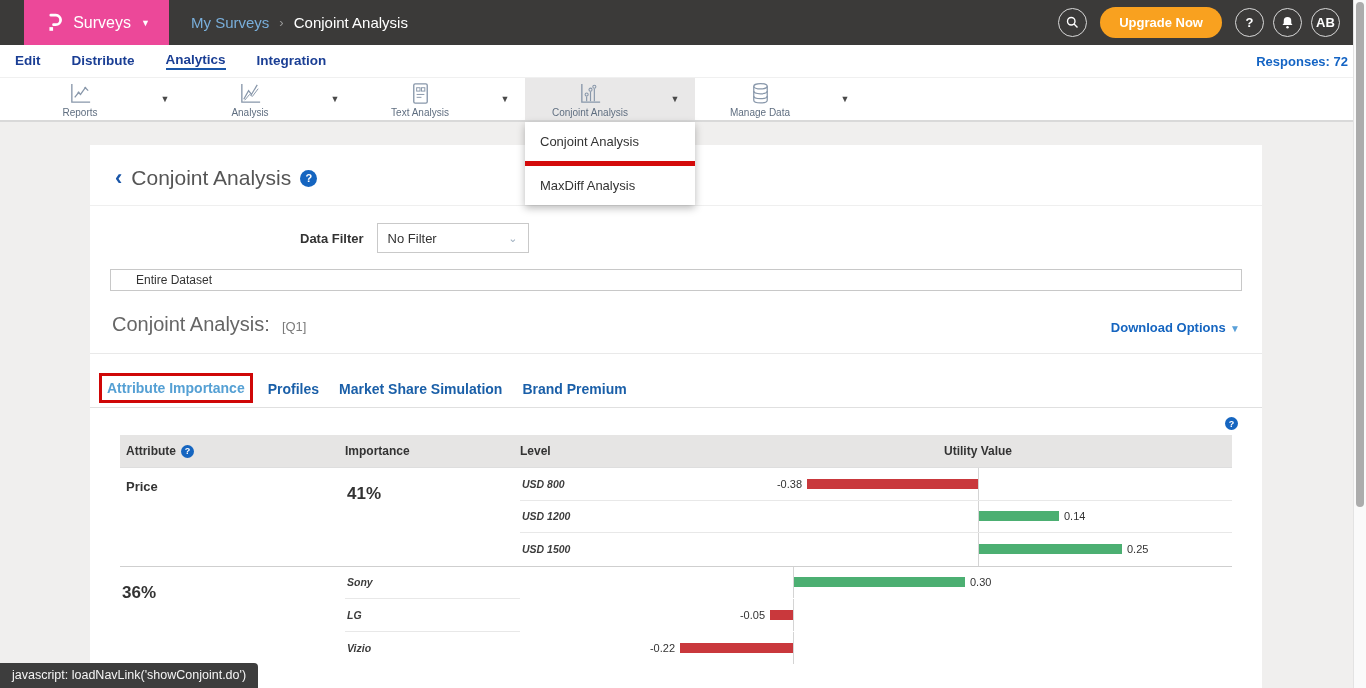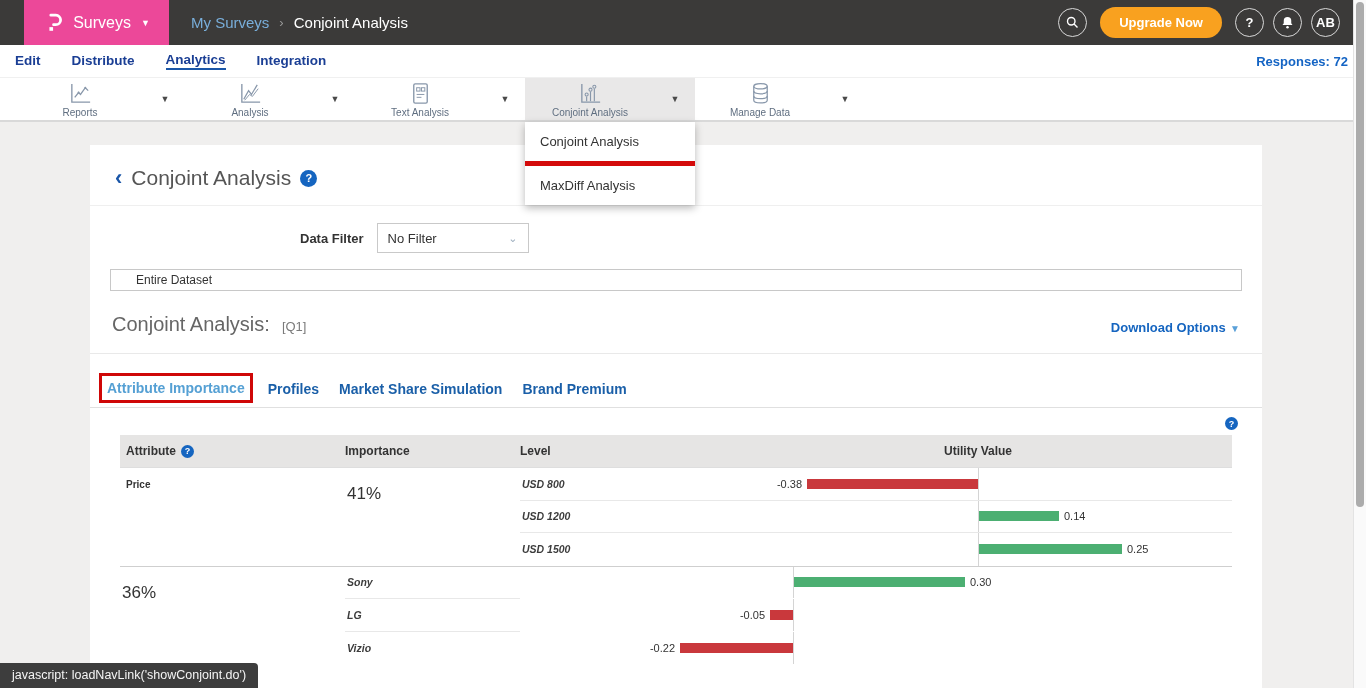--- a/index.html
+++ b/index.html
@@ -76,23 +76,23 @@
 
   
   .ctable { margin:0 30px; }
   .thead { display:grid; grid-template-columns:225px 175px 185px 1fr; align-items:center; height:32px; background:#e6e5e4; font-size:12px; font-weight:700; color:#333; }
   .thead .th-attr { padding-left:6px; display:flex; align-items:center; gap:5px; }
   .th-utility { position:relative; height:100%; }
   .th-utility span { position:absolute; left:273px; top:50%; transform:translate(-50%,-50%); }
 
   .tgroup { display:grid; grid-template-columns:225px 175px 1fr; border-top:1px solid #cfcfcf; }
   .tgroup:first-of-type { border-top:1px solid #dedede; }
-  .attr-cell { padding:11px 0 0 6px; font-size:10px; font-weight:700; color:#333; }
+  .attr-cell { padding:11px 0 0 6px; font-size:13px; font-weight:700; color:#333; }
   .attr-cell.normal { font-weight:400; }
-  .imp-cell { padding:16px 0 0 2px; font-size:17px; font-weight:400; color:#333; }
+  .imp-cell { padding:16px 0 0 2px; font-size:17px; font-weight:700; color:#333; }
   .level-row { display:flex; align-items:center; height:32.5px; border-bottom:1px solid #e8e8e8; }
   .level-row:last-child { border-bottom:none; }
   .level-label { width:185px; font-size:10.5px; font-weight:700; font-style:italic; color:#3c3c3c; padding-left:2px; }
   .bar-area { position:relative; flex:1; height:100%; }
   .bar-area::before { content:""; position:absolute; left:273px; top:0; bottom:0; width:1px; background:#d4d4d4; }
   .ubar { position:absolute; top:50%; margin-top:-5px; height:10px; }
   .bar-val { position:absolute; top:50%; transform:translateY(-50%); font-size:11px; color:#333; white-space:nowrap; }
 
   
   .statusbar { position:fixed; left:0; bottom:0; background:#3d3d3d; color:#f5f5f5; font-size:12.5px; padding:5px 12px 6px; border-radius:0 4px 0 0; z-index:60; }

